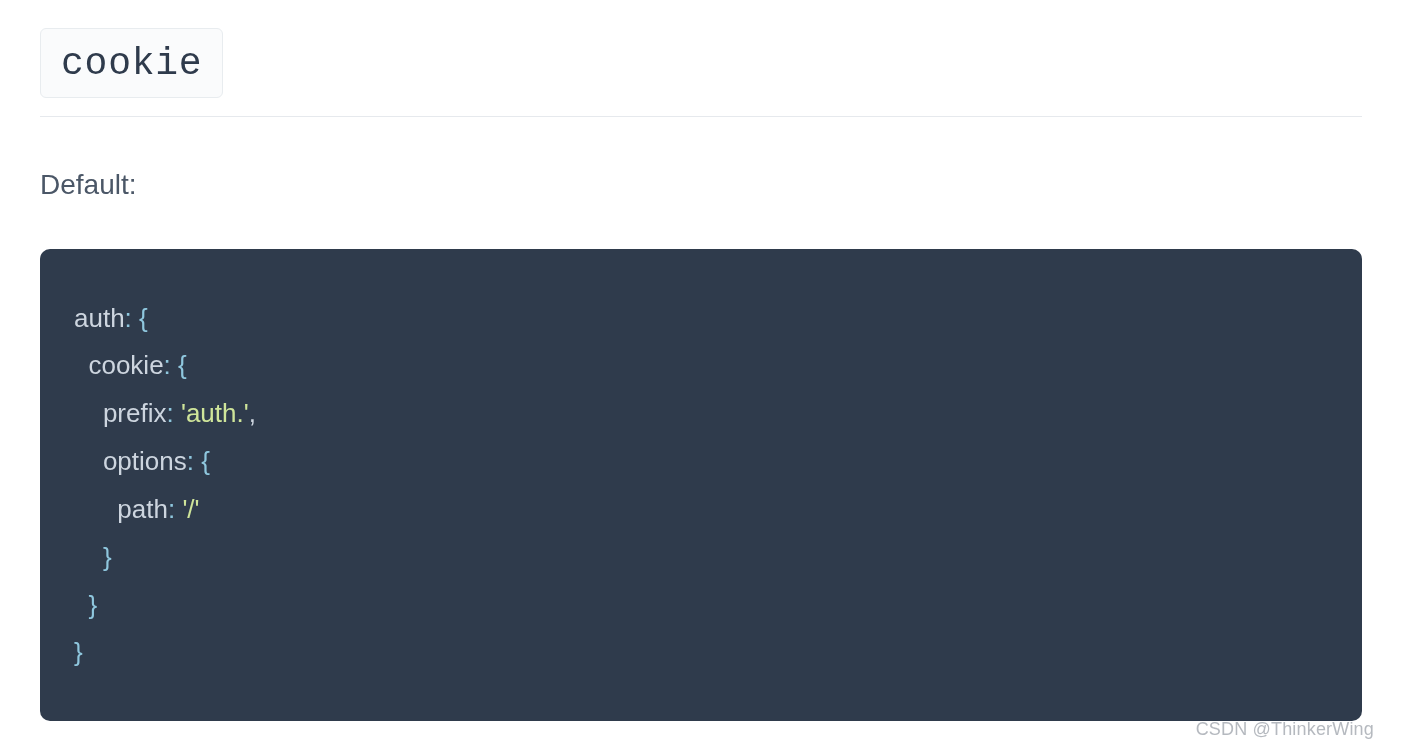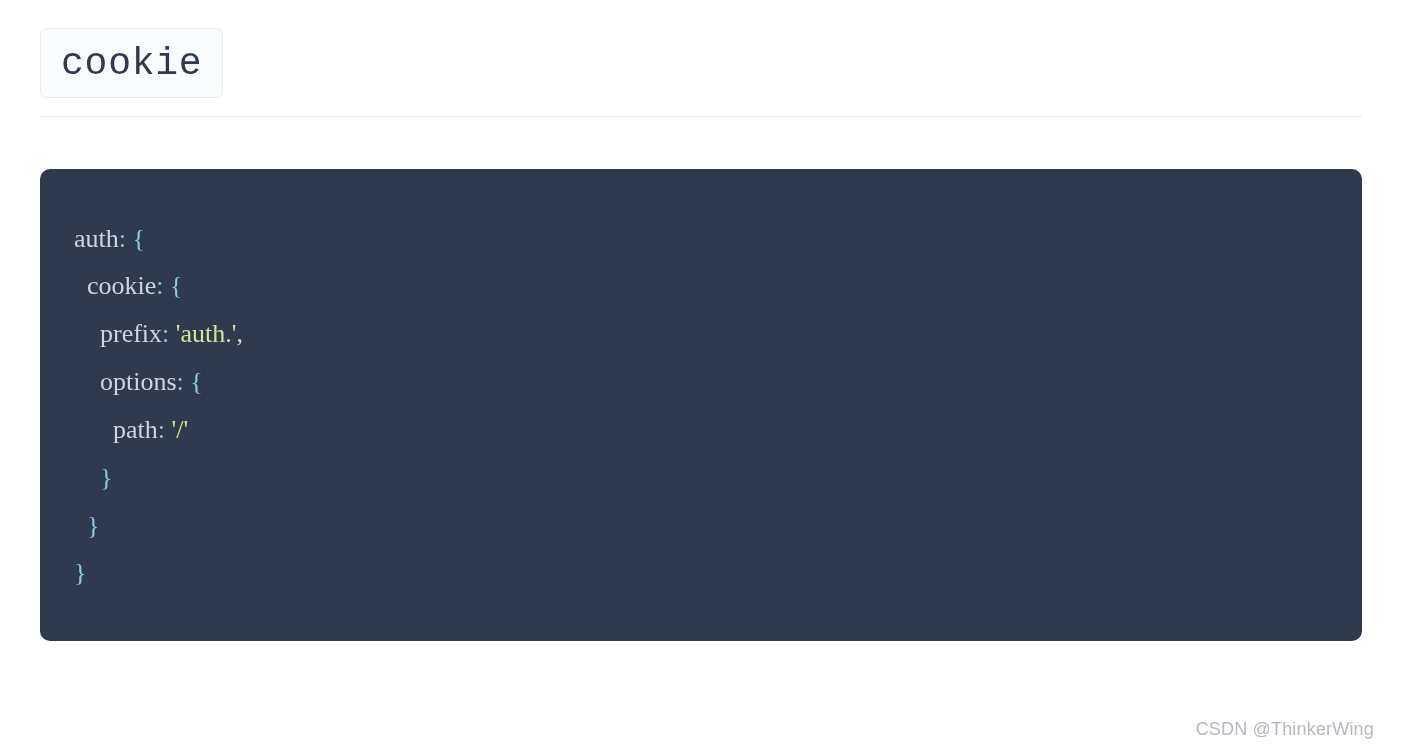--- a/index.html
+++ b/index.html
@@ -35,21 +35,21 @@
   }
   .label {
     font-size: 28px;
     color: #4b5767;
     margin-bottom: 48px;
   }
   .code-block {
     background: #2f3b4c;
     border-radius: 10px;
     padding: 46px 34px 44px 34px;
-    font-family: Liberation Serif, serif;
+    font-family: Liberation Sans, sans-serif;
     font-size: 26px;
     line-height: 1.84;
     color: #cdd5df;
     white-space: pre;
   }
   .tok-key    { color: #cdd5df; } 
   .tok-punc   { color: #8fc7de; } 
   .tok-brace  { color: #8fc7de; } 
   .tok-string { color: #cfe59a; } 
   .tok-comma  { color: #cdd5df; }
@@ -67,20 +67,21 @@
 <body>
 
 <div class="page">
 
   <div class="title-chip">
     <span>cookie</span>
   </div>
 
   <div class="rule"></div>
 
+  <div class="label">Default:</div>
 
   <div class="code-block" id="code-block"><span class="tok-key">auth</span><span class="tok-punc">: </span><span class="tok-brace">{</span>
 <span class="tok-key">  cookie</span><span class="tok-punc">: </span><span class="tok-brace">{</span>
 <span class="tok-key">    prefix</span><span class="tok-punc">: </span><span class="tok-string">'auth.'</span><span class="tok-comma">,</span>
 <span class="tok-key">    options</span><span class="tok-punc">: </span><span class="tok-brace">{</span>
 <span class="tok-key">      path</span><span class="tok-punc">: </span><span class="tok-string">'/'</span>
 <span class="tok-brace">    }</span>
 <span class="tok-brace">  }</span>
 <span class="tok-brace">}</span></div>
 

